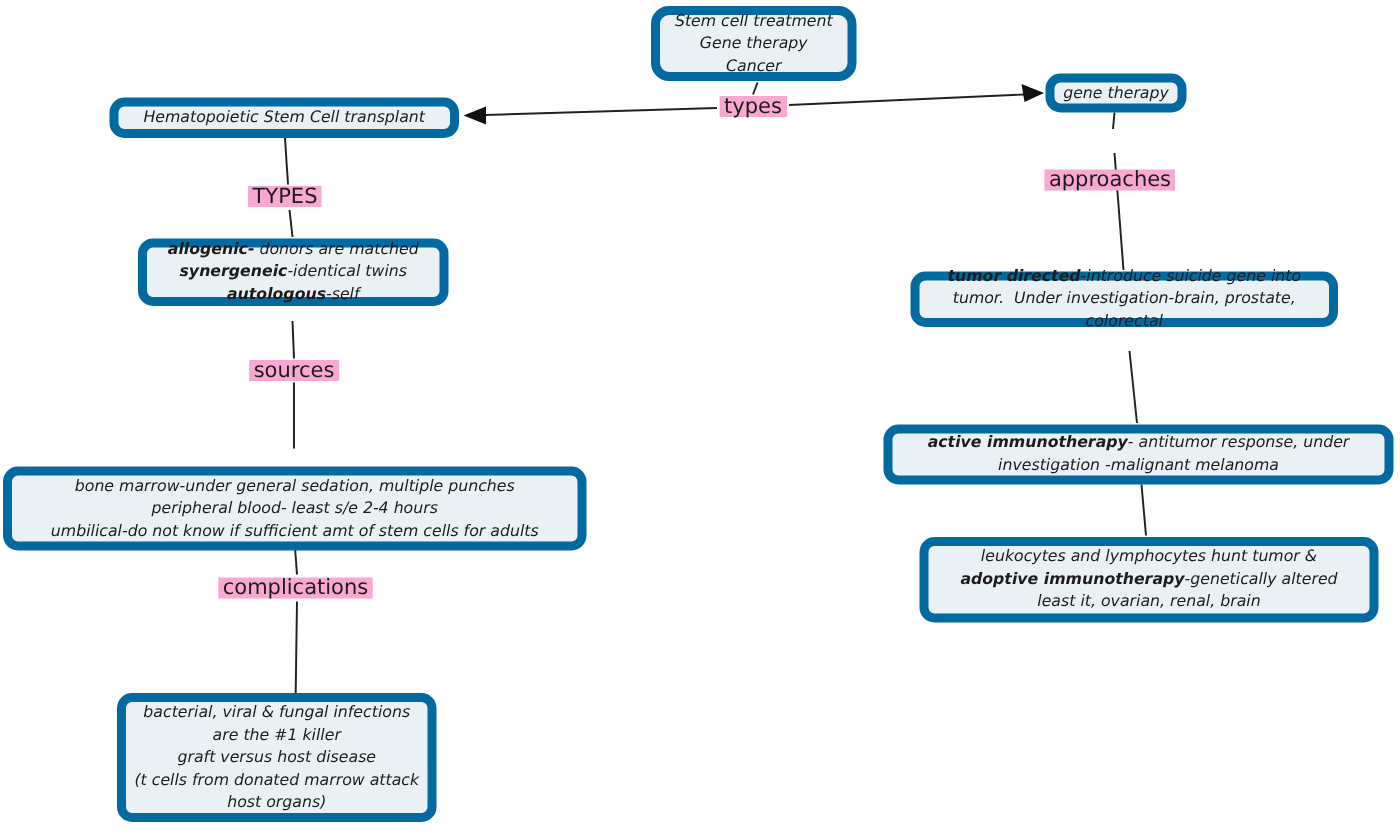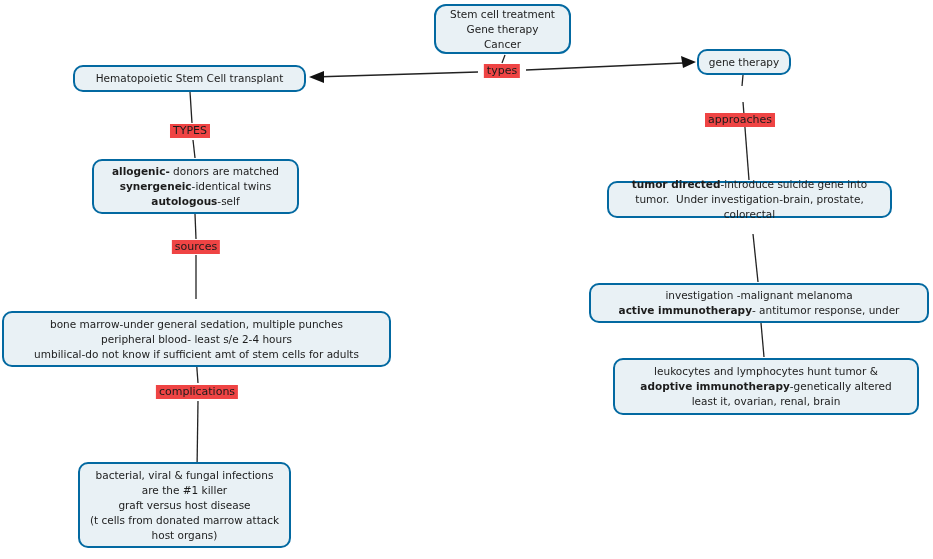--- a/index.html
+++ b/index.html
@@ -14,48 +14,49 @@
   }
   #connectors {
     position: absolute;
     left: 0; top: 0;
     pointer-events: none;
   }
   .box {
     position: absolute;
     box-sizing: border-box;
     background: #e9f1f5;
-    border: 2px solid #0369a1;
+    border: 6px solid #0369a1;
     border-radius: 10px;
     display: flex;
     flex-direction: column;
     justify-content: center;
     align-items: center;
     text-align: center;
     font-size: 10.5px;
     line-height: 15px;
     padding: 2px 8px;
+    font-style: italic;
   }
   .box .line { white-space: pre; }
   .box .b { font-weight: bold; }
   .lbl {
     position: absolute;
     transform: translateX(-50%);
-    font-size: 11px;
+    font-size: 14px;
     line-height: 14px;
     color: #1b1b1b;
-    background: #ef4444;
+    background: #f9a8d4;
     padding: 0 3px;
     white-space: pre;
   }
   
   #b-top        { left: 434px; top: 4px;   width: 137px; height: 50px; border-radius: 12px; }
   #b-hsct       { left: 73px;  top: 65px;  width: 233px; height: 27px; }
   #b-gene       { left: 697px; top: 49px;  width: 94px;  height: 26px; }
-  #b-types      { left: 92px;  top: 159px; width: 207px; height: 55px; }
+  #b-types      { left: 92px;  top: 159px; width: 207px; height: 45px; }
   #b-sources    { left: 2px;   top: 311px; width: 389px; height: 56px; }
   #b-compl      { left: 78px;  top: 462px; width: 213px; height: 86px; }
   #b-tumor      { left: 607px; top: 181px; width: 285px; height: 37px; }
   #b-active     { left: 589px; top: 283px; width: 340px; height: 40px; }
   #b-adoptive   { left: 613px; top: 358px; width: 306px; height: 57px; }
   
   #l-types      { left: 502px; top: 64px; }
   #l-types-up   { left: 190px; top: 124px; }
   #l-sources    { left: 196px; top: 240px; }
   #l-compl      { left: 197px; top: 385px; }
@@ -120,22 +121,22 @@
     <div class="line">host organs)</div>
   </div>
 
   <div class="box" id="b-tumor">
     <div class="line"><span class="b">tumor directed</span><span>-introduce suicide gene into</span></div>
     <div class="line">tumor.  Under investigation-brain, prostate,</div>
     <div class="line">colorectal</div>
   </div>
 
   <div class="box" id="b-active">
+    <div class="line"><span class="b">active immunotherapy</span><span>- antitumor response, under</span></div>
     <div class="line">investigation -malignant melanoma</div>
-    <div class="line"><span class="b">active immunotherapy</span><span>- antitumor response, under</span></div>
   </div>
 
   <div class="box" id="b-adoptive">
     <div class="line">leukocytes and lymphocytes hunt tumor &amp;</div>
     <div class="line"><span class="b">adoptive immunotherapy</span><span>-genetically altered</span></div>
     <div class="line">least it, ovarian, renal, brain</div>
   </div>
 
   <div class="lbl" id="l-types">types</div>
   <div class="lbl" id="l-types-up">TYPES</div>

